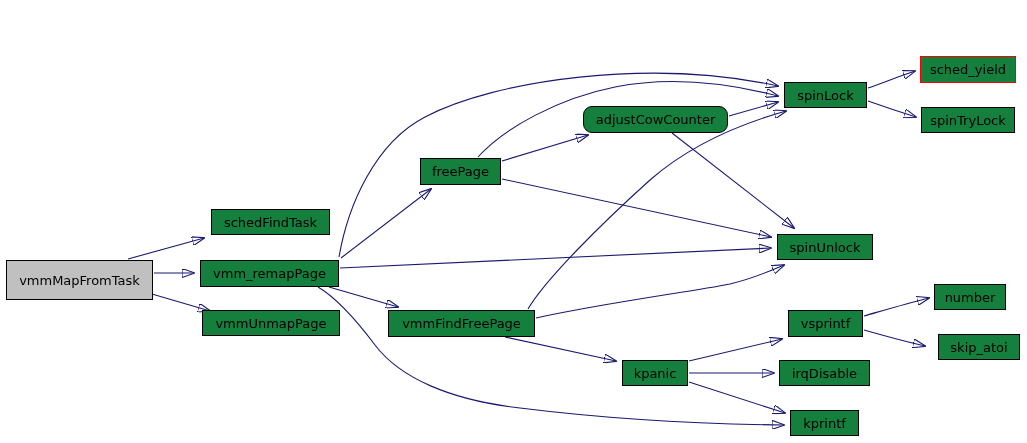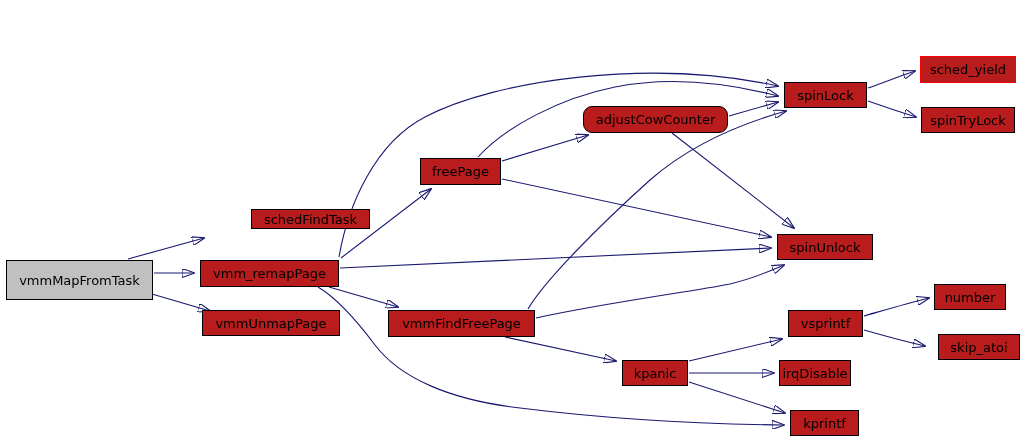--- a/index.html
+++ b/index.html
@@ -19,21 +19,21 @@
     position: absolute;
     left: 0; top: 0;
     width: 1027px;
     height: 443px;
   }
   .edges path { fill: none; stroke: #191970; stroke-width: 1.1px; }
   .node {
     position: absolute;
     box-sizing: border-box;
     border: 1px solid #000000;
-    background: #b91c1c;
+    background: #15803d;
     color: #000000;
     font-size: 13px;
     line-height: 1;
     display: flex;
     align-items: center;
     justify-content: center;
     white-space: nowrap;
     cursor: pointer;
   }
   .node.focus { background: #c0c0c0; cursor: default; }
@@ -70,21 +70,21 @@
     <path d="M868,101 C885,107 900,112 916,117" marker-end="url(#arrow)"></path>
     <path d="M689,361 L782,339" marker-end="url(#arrow)"></path>
     <path d="M689,373 L774,373" marker-end="url(#arrow)"></path>
     <path d="M689,382 L785,413" marker-end="url(#arrow)"></path>
     <path d="M864,316 C885,310 905,304 929,298" marker-end="url(#arrow)"></path>
     <path d="M864,330 C885,336 903,341 925,346" marker-end="url(#arrow)"></path>
   </svg>
 
   <div class="node focus" style="left:6px; top:260px; width:147px; height:40px;">vmmMapFromTask</div>
 
-  <div class="node" style="left:211px; top:209px; width:119px; height:20px;margin-left:40px;">schedFindTask</div>
+  <div class="node" style="left:211px; top:209px; width:119px; height:26px;">schedFindTask</div>
 
   <div class="node" style="left:200px; top:260px; width:139px; height:27px;">vmm_remapPage</div>
 
   <div class="node" style="left:202px; top:310px; width:138px; height:26px;">vmmUnmapPage</div>
 
   <div class="node" style="left:420px; top:158px; width:81px; height:27px;">freePage</div>
 
   <div class="node" style="left:583px; top:106px; width:145px; height:27px;border-radius:9px;">adjustCowCounter</div>
 
   <div class="node" style="left:388px; top:310px; width:147px; height:27px;">vmmFindFreePage</div>
@@ -98,17 +98,17 @@
   <div class="node" style="left:777px; top:234px; width:96px; height:26px;">spinUnlock</div>
 
   <div class="node" style="left:622px; top:360px; width:66px; height:26px;">kpanic</div>
 
   <div class="node" style="left:788px; top:310px; width:75px; height:27px;">vsprintf</div>
 
   <div class="node" style="left:934px; top:284px; width:72px; height:26px;">number</div>
 
   <div class="node" style="left:938px; top:334px; width:82px; height:26px;">skip_atoi</div>
 
-  <div class="node" style="left:779px; top:360px; width:72px; height:26px;">irqDisable</div>
+  <div class="node" style="left:779px; top:360px; width:91px; height:26px;">irqDisable</div>
 
   <div class="node" style="left:790px; top:410px; width:69px; height:26px;">kprintf</div>
 
 </div>
 
 </body></html>

